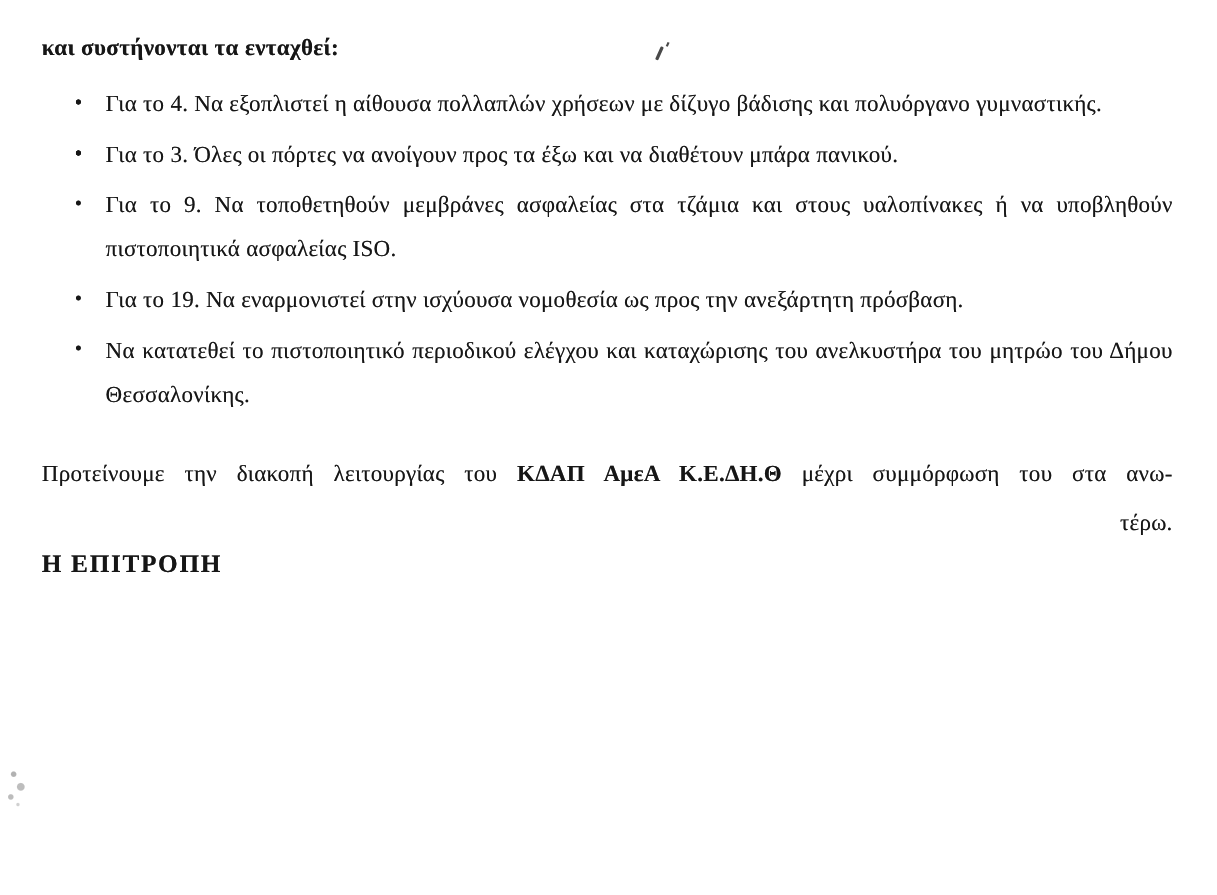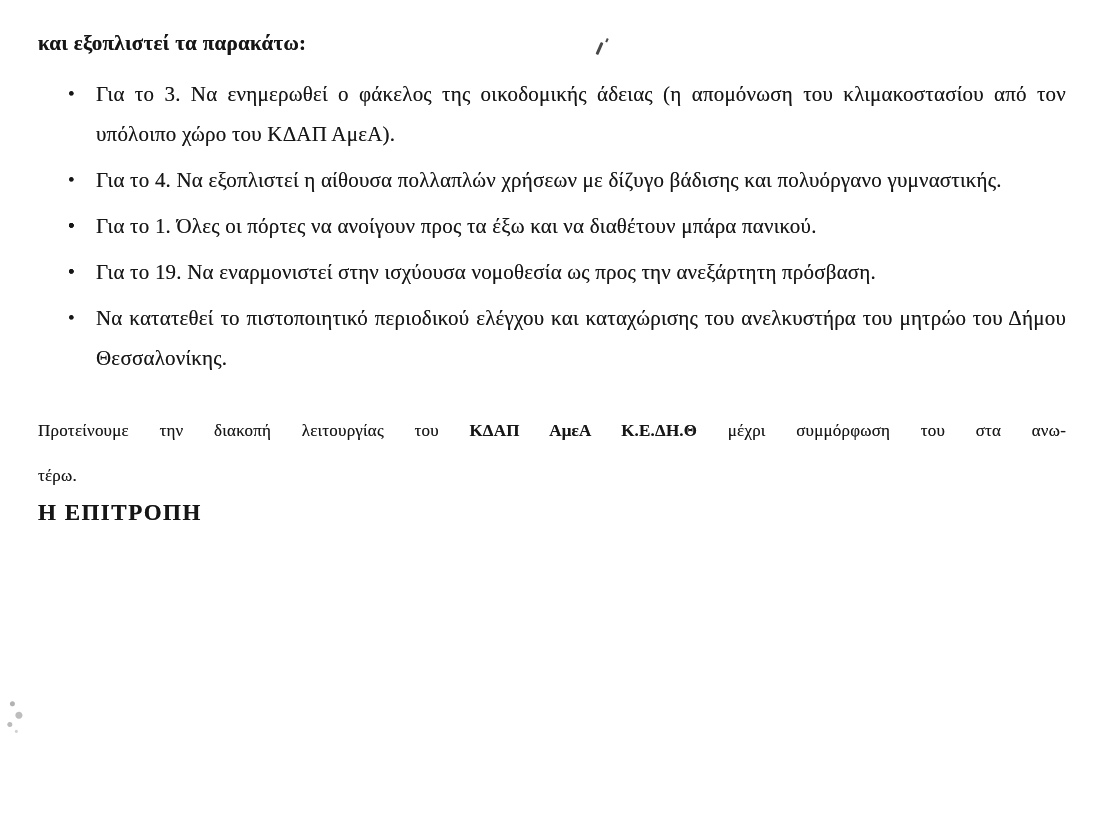--- a/index.html
+++ b/index.html
@@ -52,32 +52,32 @@
     left: 0;
     top: 0;
     width: 20px;
     font-size: 19px;
     line-height: 40px;
     text-align: left;
   }
   .closing {
     width: 1028px;
     margin-top: 30px;
-    font-size: 17px;
+    font-size: 21px;
     line-height: 45px;
     letter-spacing: 0.2px;
     text-shadow: 0 0 0.4px rgba(20,20,20,0.55);
   }
   .closing-line1 {
     text-align: justify;
     text-align-last: justify;
     white-space: normal;
   }
   .closing-line2 {
-    text-align: left;
+    text-align: right;
   }
   .bold { font-weight: bold; }
   .signature {
     width: 1028px;
     margin-top: 0;
     font-size: 23px;
     font-weight: bold;
     line-height: 30px;
     letter-spacing: 1.5px;
     text-align: left;
@@ -117,43 +117,43 @@
       radial-gradient(circle at 55% 90%, rgba(110,110,110,0.4) 0 1px, transparent 2px);
     filter: blur(0.4px);
     opacity: 0.8;
   }
 </style>
 </head>
 <body>
 
 <div class="page">
 
-  <div class="intro">και εξοπλιστεί τα παρακάτω:</div>
+  <div class="intro">και συστήνονται τα ενταχθεί:</div>
 
   <ul class="bullets">
     <li>
       <span class="dot">•</span>
-      <span>Για το 3. Να ενημερωθεί ο φάκελος της οικοδομικής άδειας (η απομόνωση του κλιμακοστασίου από τον υπόλοιπο χώρο του ΚΔΑΠ ΑμεΑ).</span>
     </li>
     <li>
       <span class="dot">•</span>
       <span>Για το 4. Να εξοπλιστεί η αίθουσα πολλαπλών χρήσεων με δίζυγο βάδισης και πολυόργανο γυμναστικής.</span>
     </li>
     <li>
       <span class="dot">•</span>
     </li>
     <li>
       <span class="dot">•</span>
     </li>
     <li>
       <span class="dot">•</span>
-      <span>Για το 1. Όλες οι πόρτες να ανοίγουν προς τα έξω και να διαθέτουν μπάρα πανικού.</span>
+      <span>Για το 3. Όλες οι πόρτες να ανοίγουν προς τα έξω και να διαθέτουν μπάρα πανικού.</span>
     </li>
     <li>
       <span class="dot">•</span>
+      <span>Για το 9. Να τοποθετηθούν μεμβράνες ασφαλείας στα τζάμια και στους υαλοπίνακες ή να υποβληθούν πιστοποιητικά ασφαλείας ISO.</span>
     </li>
     <li>
       <span class="dot">•</span>
       <span>Για το 19. Να εναρμονιστεί στην ισχύουσα νομοθεσία ως προς την ανεξάρτητη πρόσβαση.</span>
     </li>
     <li>
       <span class="dot">•</span>
       <span>Να κατατεθεί το πιστοποιητικό περιοδικού ελέγχου και καταχώρισης του ανελκυστήρα του μητρώο του Δήμου Θεσσαλονίκης.</span>
     </li>
   </ul>

